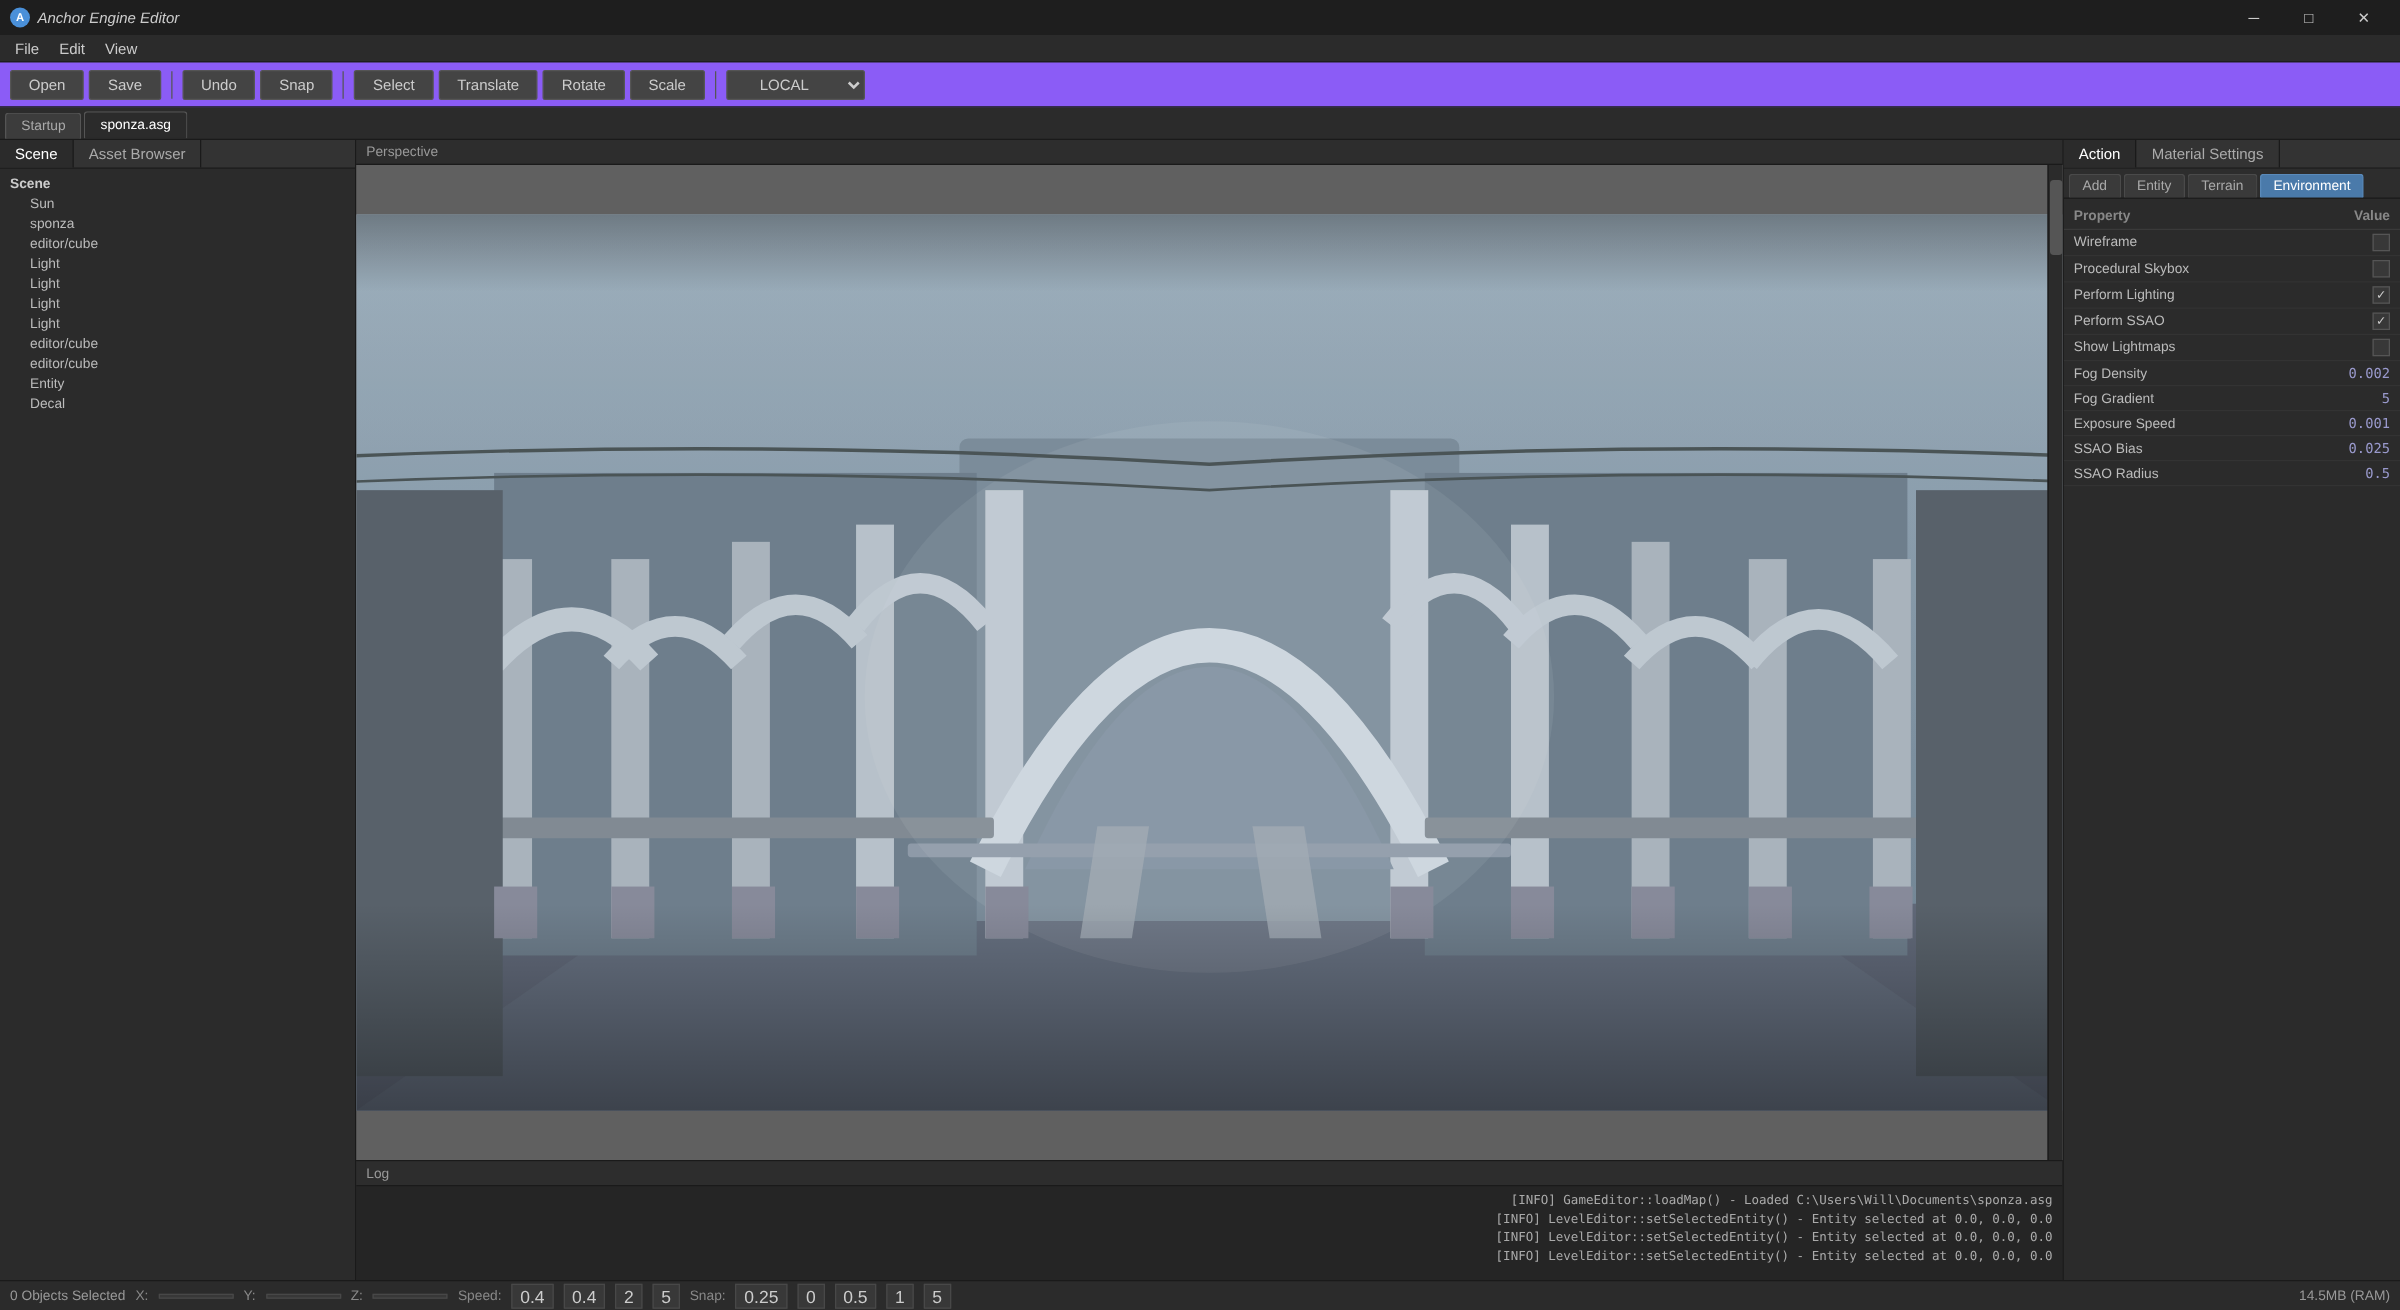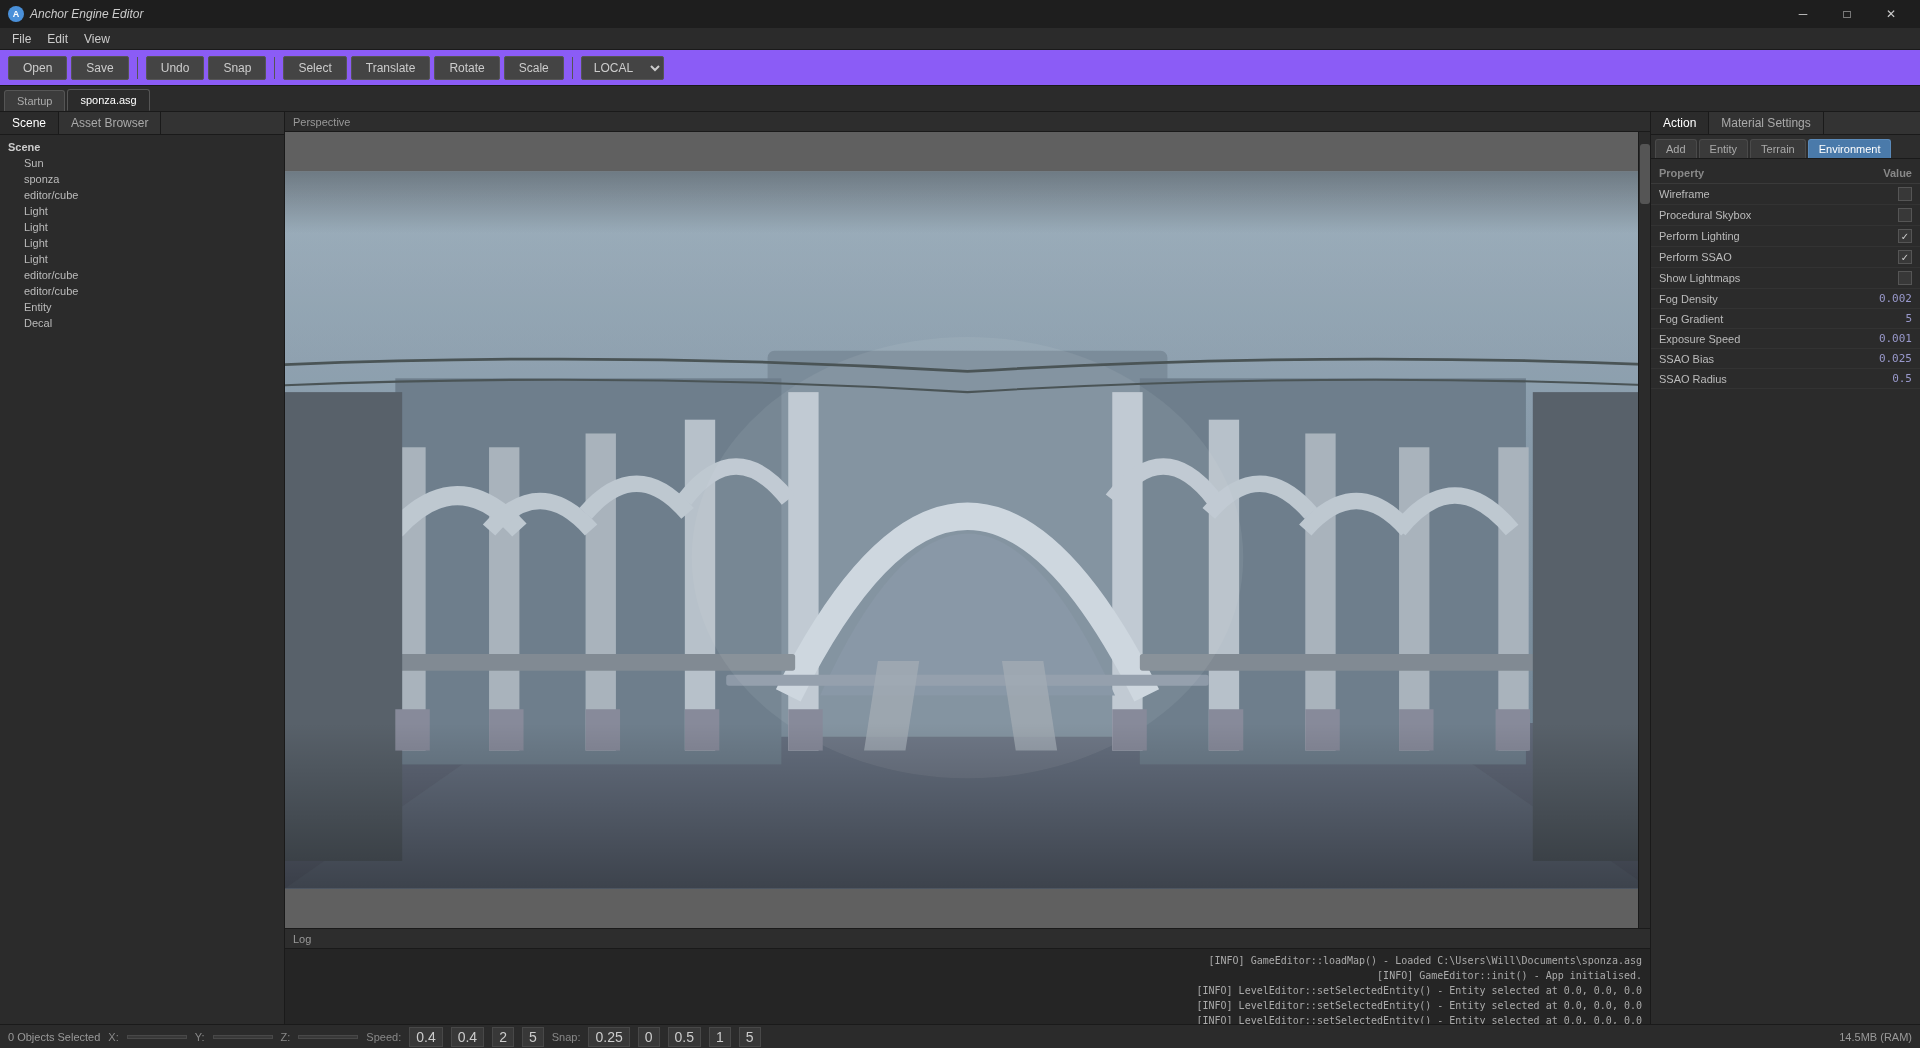--- a/index.html
+++ b/index.html
@@ -100,21 +100,21 @@
     .toolbar-separator {
       width: 1px;
       height: 22px;
       background: #555555;
       margin: 0 4px;
     }
     #transform-mode-select {
       background: #444444;
       border: 1px solid #555555;
       color: #cccccc;
-      padding: 3px 8px;
+      padding: 3px 22px;
       font-size: 12px;
       cursor: pointer;
       border-radius: 2px;
     }
 
     
     #tabs-row {
       height: 26px;
       background: #2b2b2b;
       display: flex;
@@ -564,21 +564,20 @@
       </div>
     </div>
 
     <div id="log-panel">
       <div id="log-header">
         <span>Log</span>
       </div>
       <div id="log-content">
 
       <div>[INFO] GameEditor::loadMap() - Loaded C:\Users\Will\Documents\sponza.asg</div>
-          <div>[INFO] GameEditor::init() - App initialised.</div>
           <div>[INFO] LevelEditor::setSelectedEntity() - Entity selected at 0.0, 0.0, 0.0</div>
           <div>[INFO] LevelEditor::setSelectedEntity() - Entity selected at 0.0, 0.0, 0.0</div>
           <div>[INFO] LevelEditor::setSelectedEntity() - Entity selected at 0.0, 0.0, 0.0</div>
         </div>
     </div>
   </div>
 
   <div id="right-panel">
     <div id="right-panel-tabs">
       <div class="right-tab active">Action</div>

